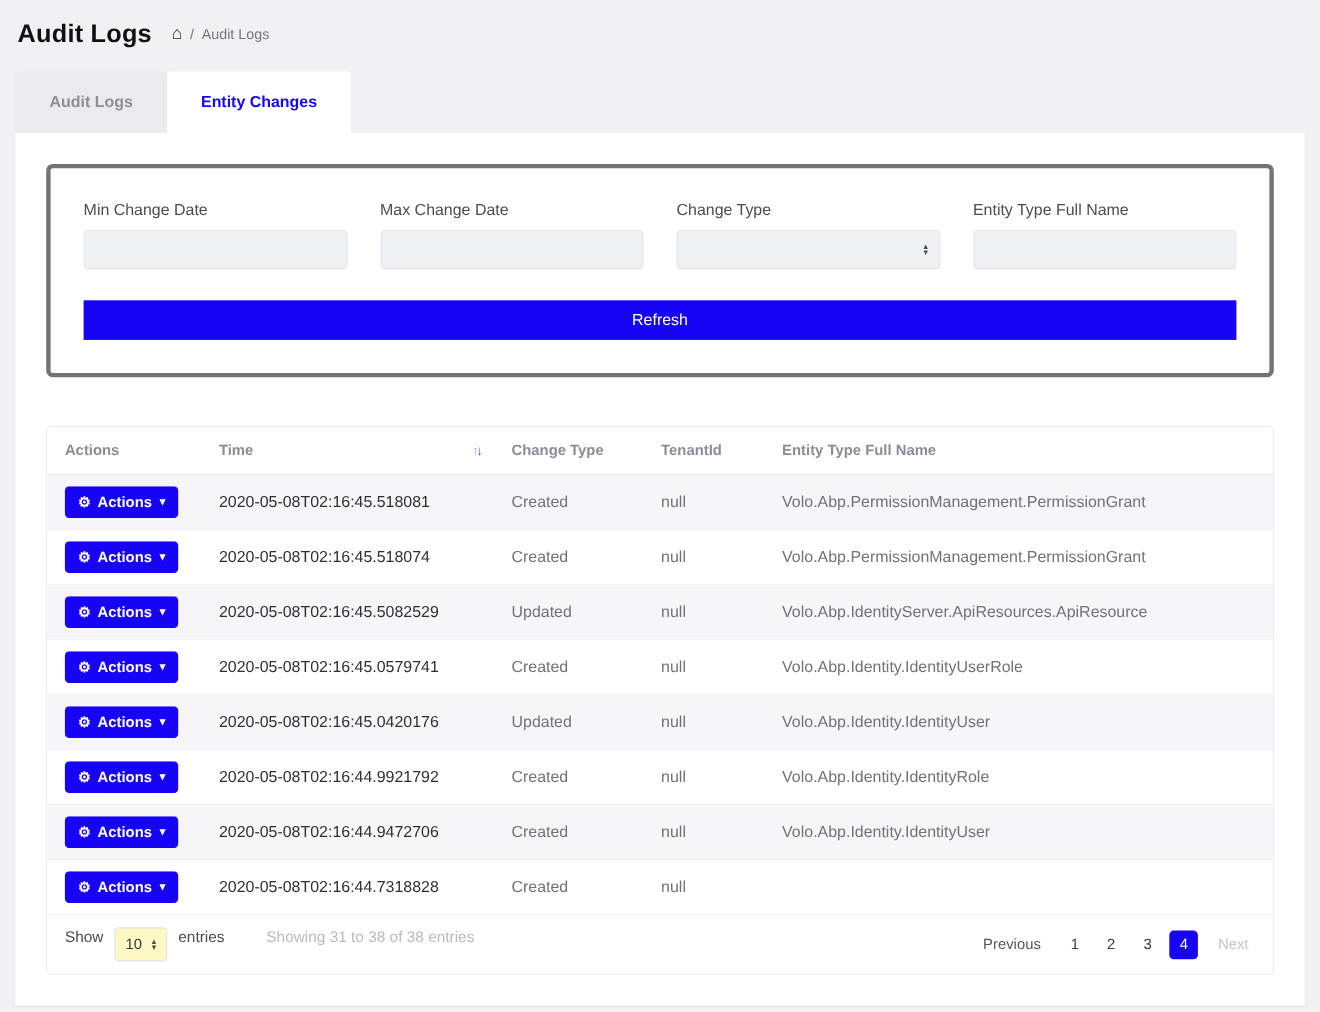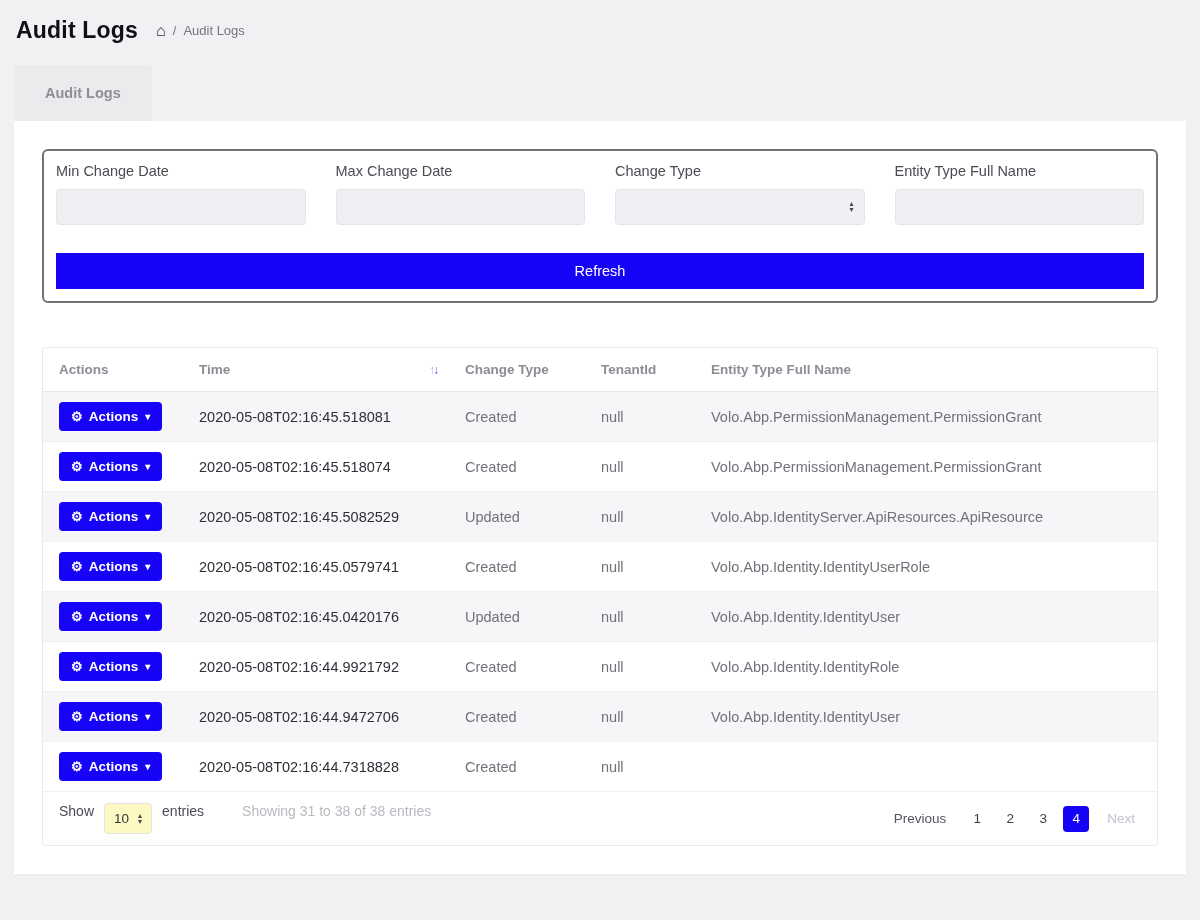--- a/index.html
+++ b/index.html
@@ -22,21 +22,21 @@
     background: #ebebee; border-radius: 4px 4px 0 0; cursor: pointer; white-space: nowrap;
   }
   .tab.active { background: #ffffff; color: var(--primary, #1703f5); }
   
   .panel {
     margin: 0 14px; background: #ffffff; padding: 28px;
     box-shadow: 0 1px 3px rgba(0,0,0,0.04);
     min-height: 716px;
   }
   
-  .filter-card { border: 2px solid #737373; border-radius: 6px; padding: 12px; }
+  .filter-card { border: 4px solid #737373; border-radius: 6px; padding: 30px; }
   .filter-grid { display: grid; grid-template-columns: repeat(4, 1fr); gap: 30px; }
   .field label { display: block; font-size: 14.5px; color: #4b4b54; margin-bottom: 10px; }
   .text-input, .select-box {
     width: 100%; height: 36px; background: #eff0f3; border: 1px solid #e4e4e9;
     border-radius: 4px; padding: 0 10px; font-size: 14px; color: #33333b;
     font-family: inherit;
   }
   .select-box { display: flex; align-items: center; justify-content: space-between; cursor: pointer; }
   .sel-arrows { display: flex; flex-direction: column; font-size: 8px; line-height: 6px; color: #4a4a52; }
   .refresh-btn {
@@ -94,20 +94,21 @@
     <h1 class="page-title">Audit Logs</h1>
     <nav class="breadcrumb">
       <span class="home-ic">⌂</span>
       <span>/</span>
       <span>Audit Logs</span>
     </nav>
   </header>
 
   <div class="tabbar">
     <div class="tab">Audit Logs</div>
+    <div class="tab active">Entity Changes</div>
   </div>
 
   <div class="panel">
 
     <section class="filter-card">
       <div class="filter-grid">
         <div class="field">
           <label>Min Change Date</label>
           <input class="text-input" type="text" style="">
         </div>

